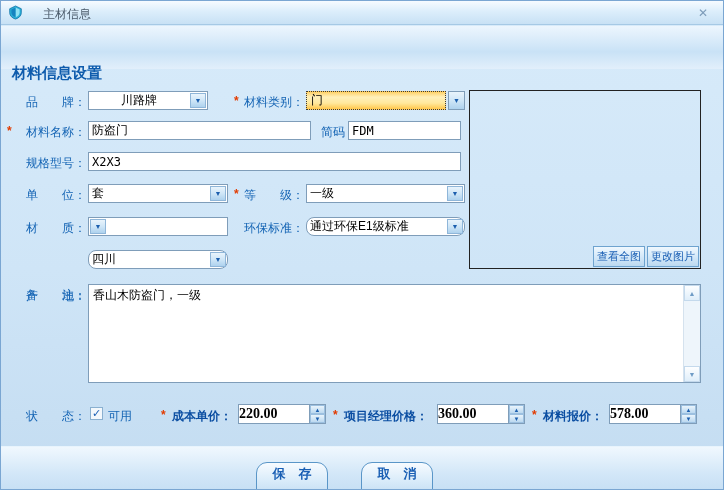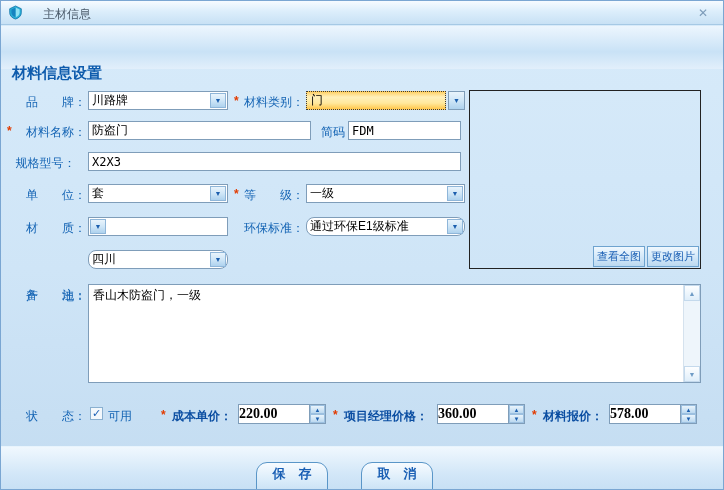--- a/index.html
+++ b/index.html
@@ -129,40 +129,40 @@
     </svg>
     <span id="window-title">主材信息</span>
     <div id="close-btn">✕</div>
   </div>
 
   <div id="header-band">
     <div id="page-title">材料信息设置</div>
   </div>
 
   <div class="lbl" style="top:93px;">品　　牌：</div>
-  <div class="combo" style="left:87px; top:90px; width:140px;">
+  <div class="combo" style="left:87px; top:90px; width:120px;padding-left:29px;">
     <span class="cval">川路牌</span>
     <span class="dd-btn">
         <span>▼</span>
       </span>
   </div>
   <span class="req" style="left:233px; top:93px;">*</span>
   <div class="lbl2" style="top:93px;">材料类别：</div>
   <div id="category-field">门</div>
   <div id="category-dd">
       <span>▼</span>
     </div>
 
   <span class="req" style="left:6px; top:123px;">*</span>
   <div class="lbl" style="top:123px;">材料名称：</div>
   <input class="tinput" style="left: 87px; top: 120px; width: 223px;" value="防盗门">
   <div class="lbl" style="left:292px; width:52px; top:123px;">简码</div>
   <input class="tinput" style="left: 347px; top: 120px; width: 113px;" value="FDM">
 
-  <div class="lbl" style="top:154px;text-align:center;">规格型号：</div>
+  <div class="lbl" style="top:154px;">规格型号：</div>
   <input class="tinput" style="left: 87px; top: 151px; width: 373px;" value="X2X3">
 
   <div class="lbl" style="top:186px;">单　　位：</div>
   <div class="combo" style="left:87px; top:183px; width:140px;">
     <span class="cval">套</span>
     <span class="dd-btn">
         <span>▼</span>
       </span>
   </div>
   <span class="req" style="left:233px; top:186px;">*</span>

